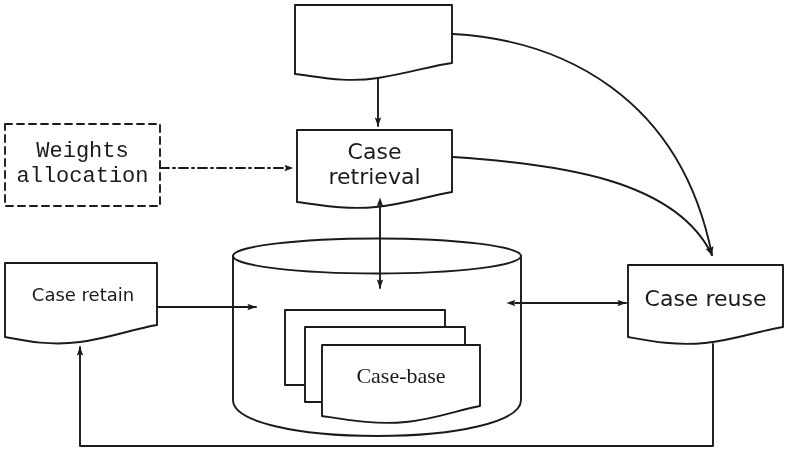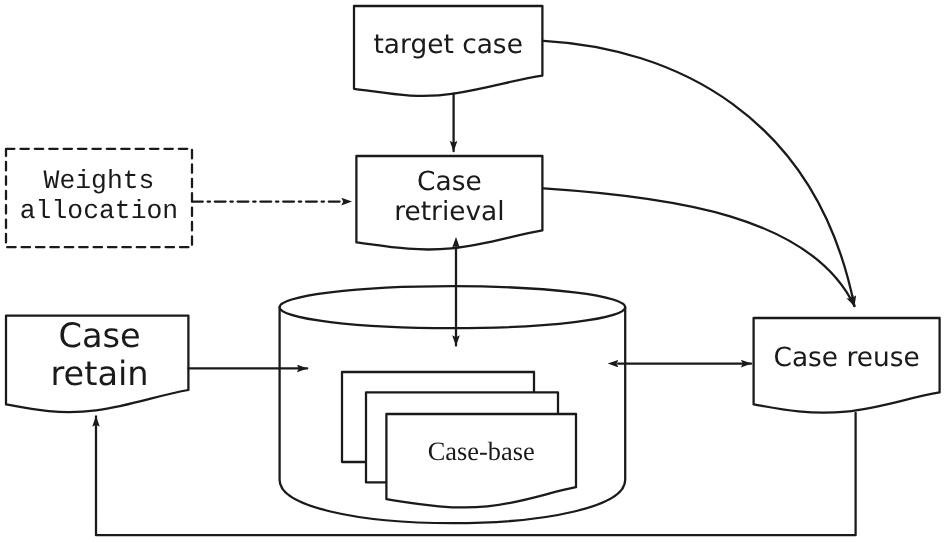--- a/index.html
+++ b/index.html
@@ -31,21 +31,21 @@
     justify-content: center;
     text-align: center;
     color: #1a1a1a;
     line-height: 1.12;
     white-space: pre-line;
     pointer-events: none;
   }
   .lbl-target-case   { left: 295px; top: 5px;   width: 157px; height: 66px; font-size: 22px; }
   .lbl-weights       { left: 5px;   top: 124px; width: 155px; height: 82px; font-size: 22px; font-family: Liberation Mono, monospace; }
   .lbl-case-retrieval{ left: 297px; top: 130px; width: 155px; height: 70px; font-size: 22px; text-align: center; }
-  .lbl-case-retain   { left: 5px;   top: 263px; width: 156px; height: 65px; font-size: 28px; }
+  .lbl-case-retain   { left: 5px;   top: 263px; width: 156px; height: 65px; font-size: 18px; }
   .lbl-case-reuse    { left: 628px; top: 265px; width: 155px; height: 68px; font-size: 22px; }
   .lbl-case-base     { left: 322px; top: 345px; width: 158px; height: 62px; font-size: 22px; font-family: Liberation Serif, serif; }
 </style>
 </head>
 <body>
 
 <div id="canvas">
 
   <svg id="diagram-svg" viewBox="0 0 787 452">
     <defs>
@@ -101,21 +101,20 @@
       <line x1="380" y1="206" x2="380" y2="288" marker-start="url(#arrow-start)" marker-end="url(#arrow)"></line>
 
       <line x1="157" y1="307" x2="256" y2="307" marker-end="url(#arrow)"></line>
 
       <line x1="515" y1="303" x2="626" y2="303" marker-start="url(#arrow-start)" marker-end="url(#arrow)"></line>
 
       <path d="M713,344 L713,446 L80,446 L80,347" marker-end="url(#arrow)"></path>
     </g>
   </svg>
 
-  <div class="node-label lbl-target-case">target case</div>
 
   <div class="node-label lbl-weights">Weights
 allocation</div>
 
   <div class="node-label lbl-case-retrieval">Case
 retrieval</div>
 
   <div class="node-label lbl-case-retain">Case retain</div>
 
   <div class="node-label lbl-case-reuse">Case reuse</div>

